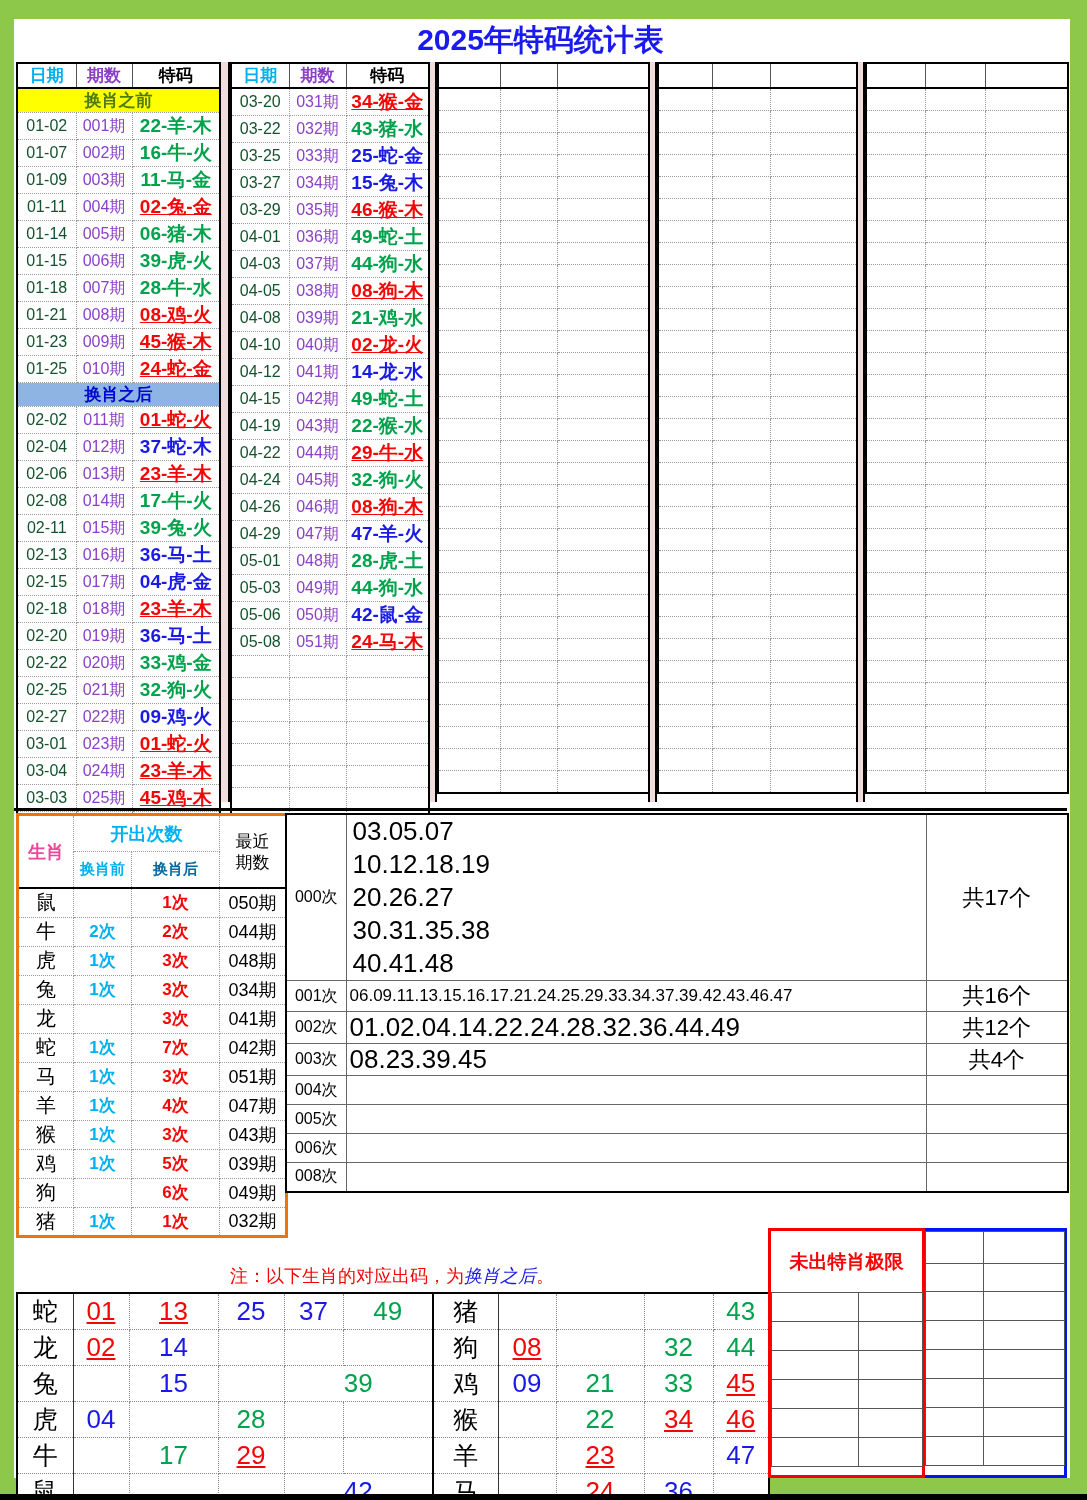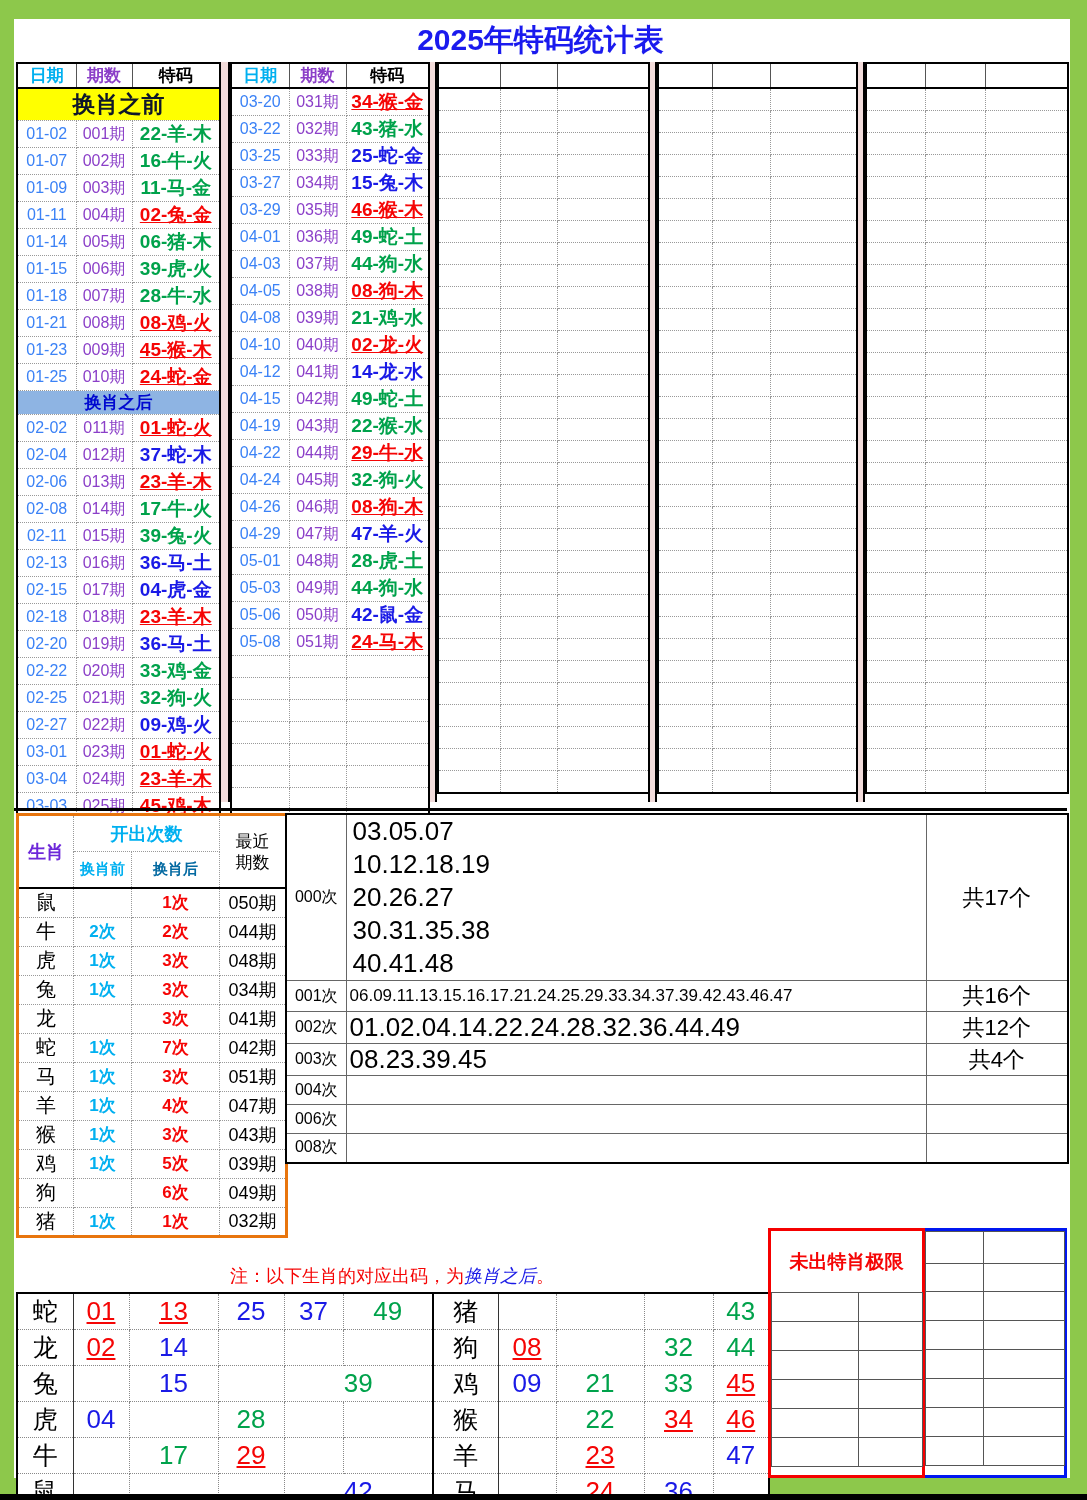--- a/index.html
+++ b/index.html
@@ -13,34 +13,34 @@
     text-align:center;font-size:30px;font-weight:bold;color:#1A1AEE;}
   table{border-collapse:collapse;table-layout:fixed;position:absolute;background:#fff;}
   
   .grp{border:2px solid #000;}
   .grp td{border:1px dotted #999;text-align:center;vertical-align:middle;padding:0;
     overflow:hidden;white-space:nowrap;height:21px;}
   .grp thead td{border:1px solid #555;border-bottom:2px solid #000;height:23px;}
   .hdate{color:#00B0F0;font-weight:bold;font-size:17px;}
   .hper{color:#8B3FC8;font-weight:bold;font-size:17px;}
   .hcode{color:#000;font-weight:bold;font-size:17px;}
-  .date{color:#3b82f6;font-size:16px;}
+  .date{color:#14532d;font-size:16px;}
   .per{color:#8B3FC8;font-size:16px;}
   .code{font-size:19px;font-weight:600;}
   .c-red{color:#F50505;text-decoration:underline;} .c-blue{color:#1A1AE6;} .c-green{color:#00A24B;} .c-none{color:#000;}
-  .banner-y{background:#FFFF00;color:#0f172a;font-weight:bold;font-size:23px;border:1px solid #555;}
+  .banner-y{background:#FFFF00;color:#4d7c0f;font-weight:bold;font-size:17px;border:1px solid #555;}
   .banner-b{background:#8EB4E3;color:#0008D0;font-weight:bold;font-size:17px;border:1px solid #555;}
   .vsep{position:absolute;top:43px;height:740px;background:#F2DCDB;
     border-left:2px solid #000;border-right:2px solid #000;box-sizing:border-box;}
   .hline{position:absolute;left:0;top:789px;width:1053px;height:3px;background:#000;}
   
   .stats{border:3px solid #E8750D;}
   .stats td{border:1px dotted #999;text-align:center;padding:0;overflow:hidden;white-space:nowrap;}
   .stats .solidb{border-bottom:2px solid #000;}
-  .shz{font-weight:bold;font-size:18px;color:#6d28d9;}
+  .shz{font-weight:bold;font-size:18px;color:#ec4899;}
   .sh1{color:#00B0F0;font-weight:bold;font-size:18px;}
   .shb{color:#00B0F0;font-weight:bold;font-size:15px;}
   .sha{color:#0369a1;font-weight:bold;font-size:15px;}
   .shr{font-size:17px;color:#000;line-height:21px;}
   .zname{font-size:20px;color:#000;}
   .cnt{font-weight:bold;font-size:17px;}
   .cyanc{color:#00B0F0;} .redc{color:#F50505;}
   .recent{font-size:18px;color:#000;}
   
   .counts{border:2px solid #000;}
@@ -1094,20 +1094,25 @@
           <td class="clabel">003次</td>
           <td class="cnum lg">08.23.39.45</td>
           <td class="ctot">共4个</td>
         </tr>
         <tr style="height: 29px;">
           <td class="clabel">004次</td>
           <td class="cnum lg"></td>
           <td class="ctot"></td>
         </tr>
         <tr style="height: 29px;">
+          <td class="clabel">005次</td>
+          <td class="cnum lg"></td>
+          <td class="ctot"></td>
+        </tr>
+        <tr style="height: 29px;">
           <td class="clabel">006次</td>
           <td class="cnum lg"></td>
           <td class="ctot"></td>
         </tr>
         <tr style="height: 29px; padding-left: 8px;">
           <td class="clabel">008次</td>
           <td class="cnum lg"></td>
           <td class="ctot"></td>
         </tr>
       </tbody>

